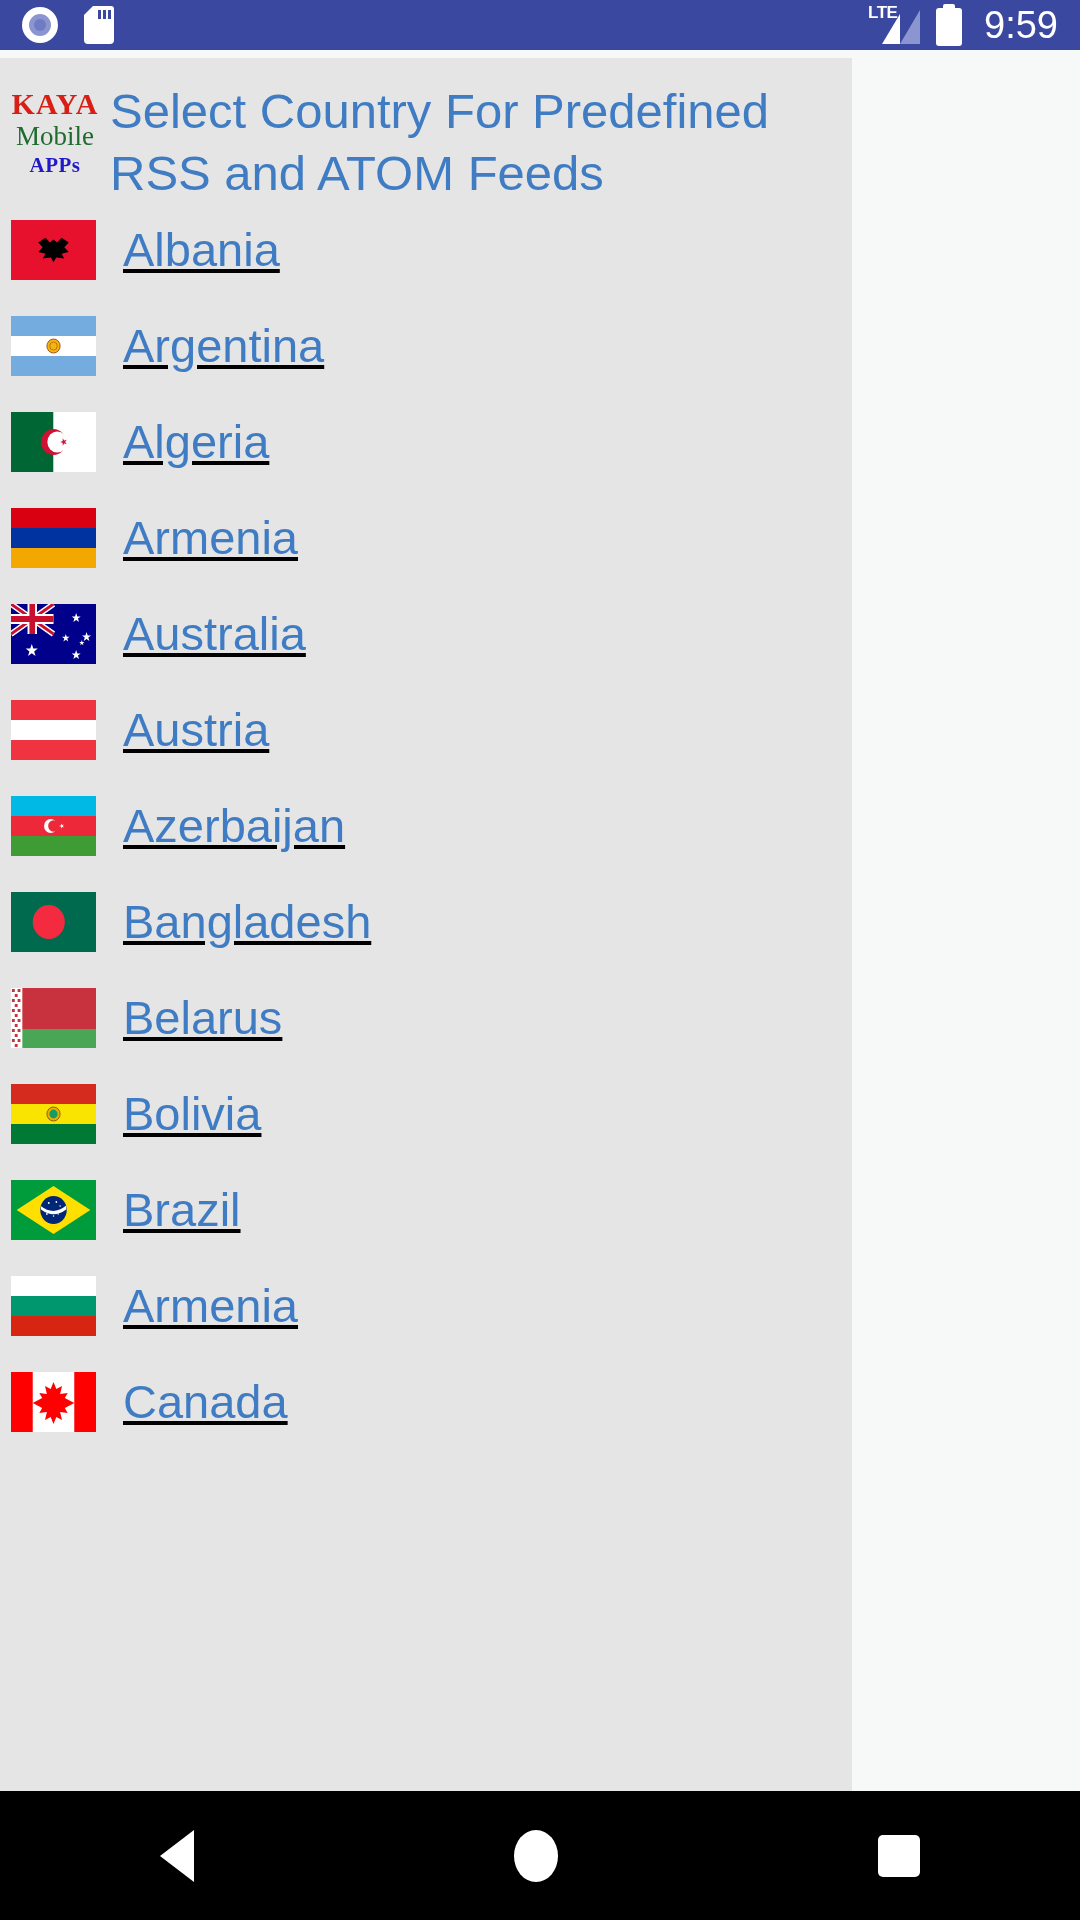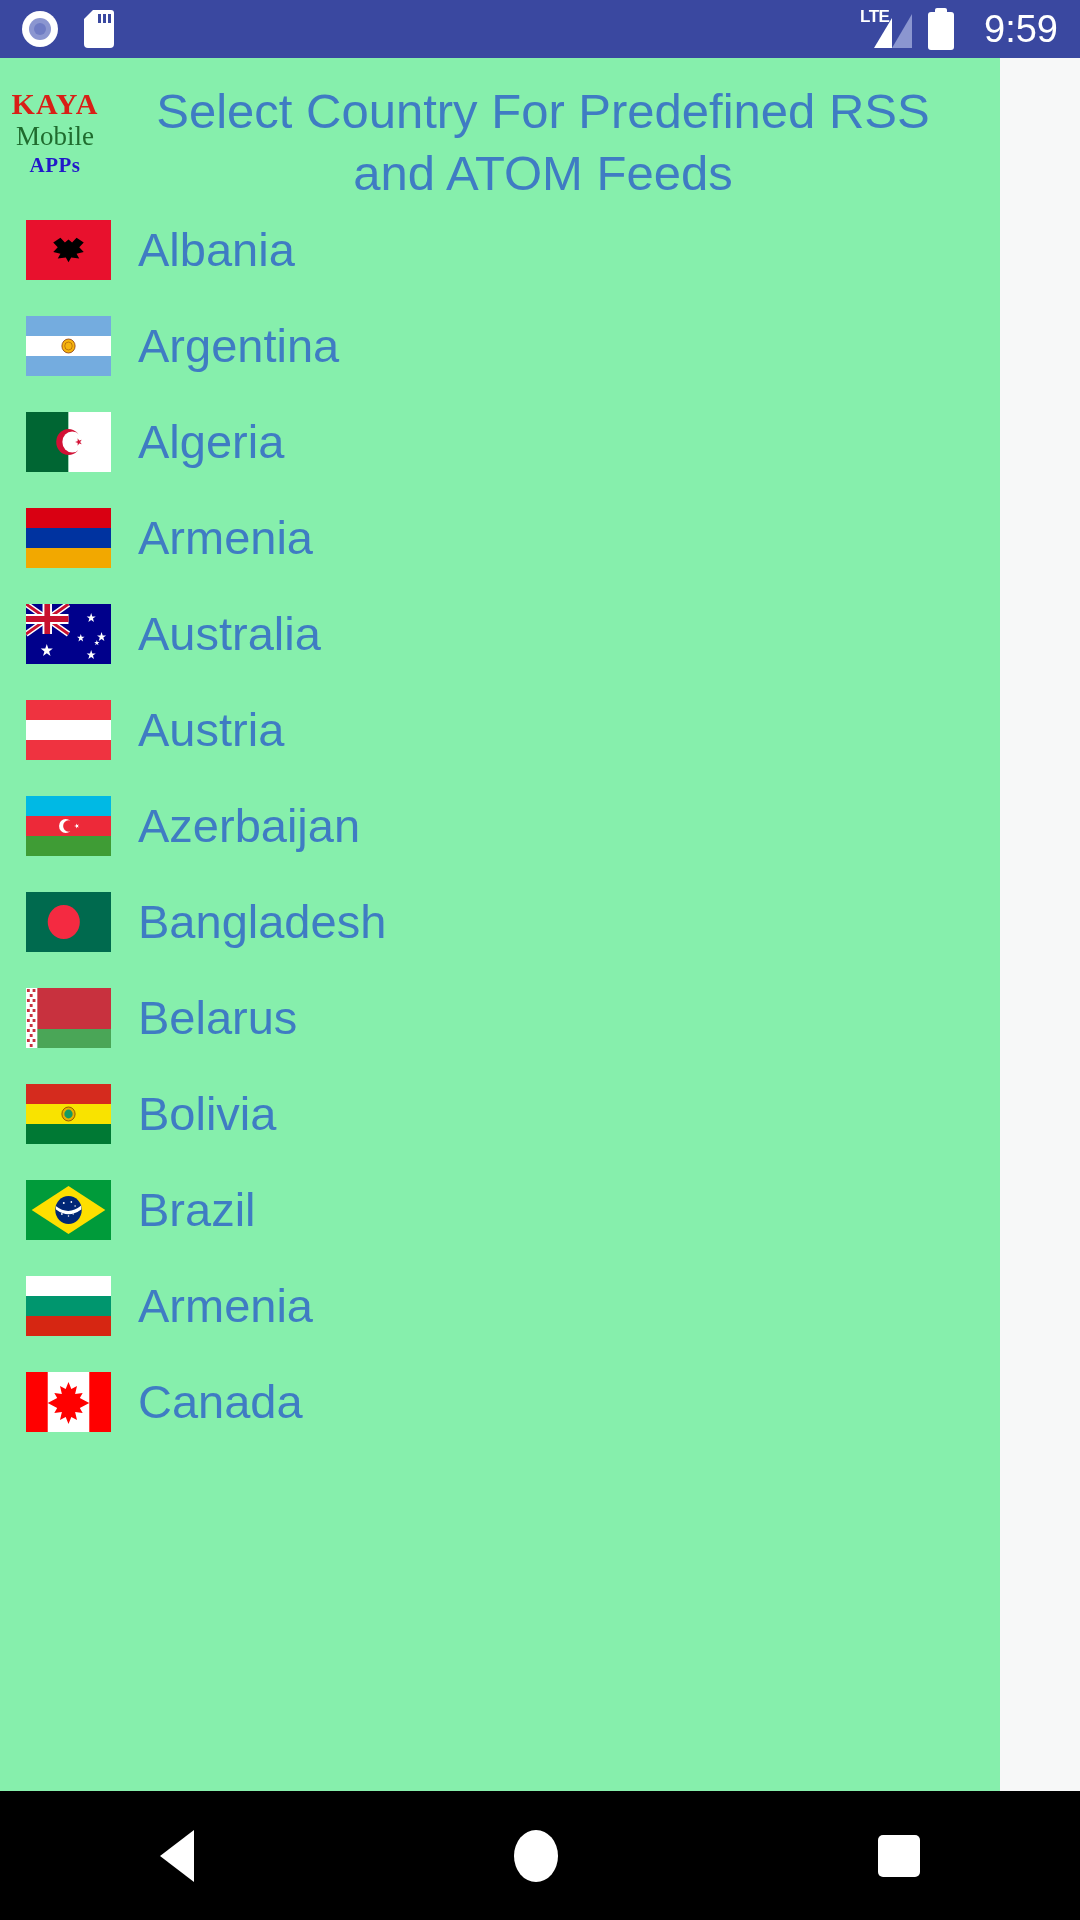--- a/index.html
+++ b/index.html
@@ -7,21 +7,21 @@
     width: 1080px; height: 1920px;
     background: #f7f8f8;
     font-family: "Liberation Sans", sans-serif;
     overflow: hidden;
   }
   #app { position: relative; width: 1080px; height: 1920px; background: #f7f8f8; }
 
   
   .statusbar {
     position: absolute; top: 0; left: 0;
-    width: 1080px; height: 58px;
+    width: 1080px; height: 50px;
     background: #3a48a0;
     display: flex; align-items: center;
     padding: 0 22px;
   }
   .sb-left { display: flex; align-items: center; gap: 26px; }
   .sb-right { margin-left: auto; display: flex; align-items: center; gap: 16px; }
 
   .ic-circle { width: 36px; height: 36px; position: relative; }
   .ic-circle .ring {
     position: absolute; inset: 0;
@@ -70,30 +70,29 @@
     border-radius: 2px 2px 0 0;
   }
   .ic-batt .shell {
     position: absolute; top: 4px; left: 0; width: 26px; height: 38px; background: #fff;
     border-radius: 3px;
   }
 
   .sb-time {
     color: #ffffff; font-size: 38px; font-weight: normal;
     font-family: "Liberation Sans", sans-serif; letter-spacing: 0px;
-    margin-left: 14px;
+    margin-left: 6px;
   }
 
   
   .content {
     position: absolute; top: 58px; left: 0;
-    width: 1000px; height: 1733px;
-    background: #86efac;
+    width: 852px; height: 1733px;
+    background: #e5e5e5;
     overflow: hidden;
-    text-align: center;
   }
 
   
   .header {
     display: flex; align-items: flex-start;
     padding: 18px 0 14px 0;
     height: 144px;
   }
   .logo {
     width: 110px; flex: 0 0 110px;
@@ -120,21 +119,22 @@
     font-weight: normal;
     font-family: "Liberation Sans", sans-serif;
     padding-top: 4px;
   }
 
   
   .list { }
   .row {
     height: 96px;
     display: flex; align-items: center;
-    padding-left: 26px;
+    padding-left: 11px;
+    text-decoration: underline;
   }
   .flag-wrap {
     width: 85px; flex: 0 0 85px;
     display: flex; align-items: center; justify-content: center;
   }
   .flag {
     width: 85px; height: 60px; position: relative; overflow: hidden;
     display: block;
   }
   .flag.tall { height: 74px; }

